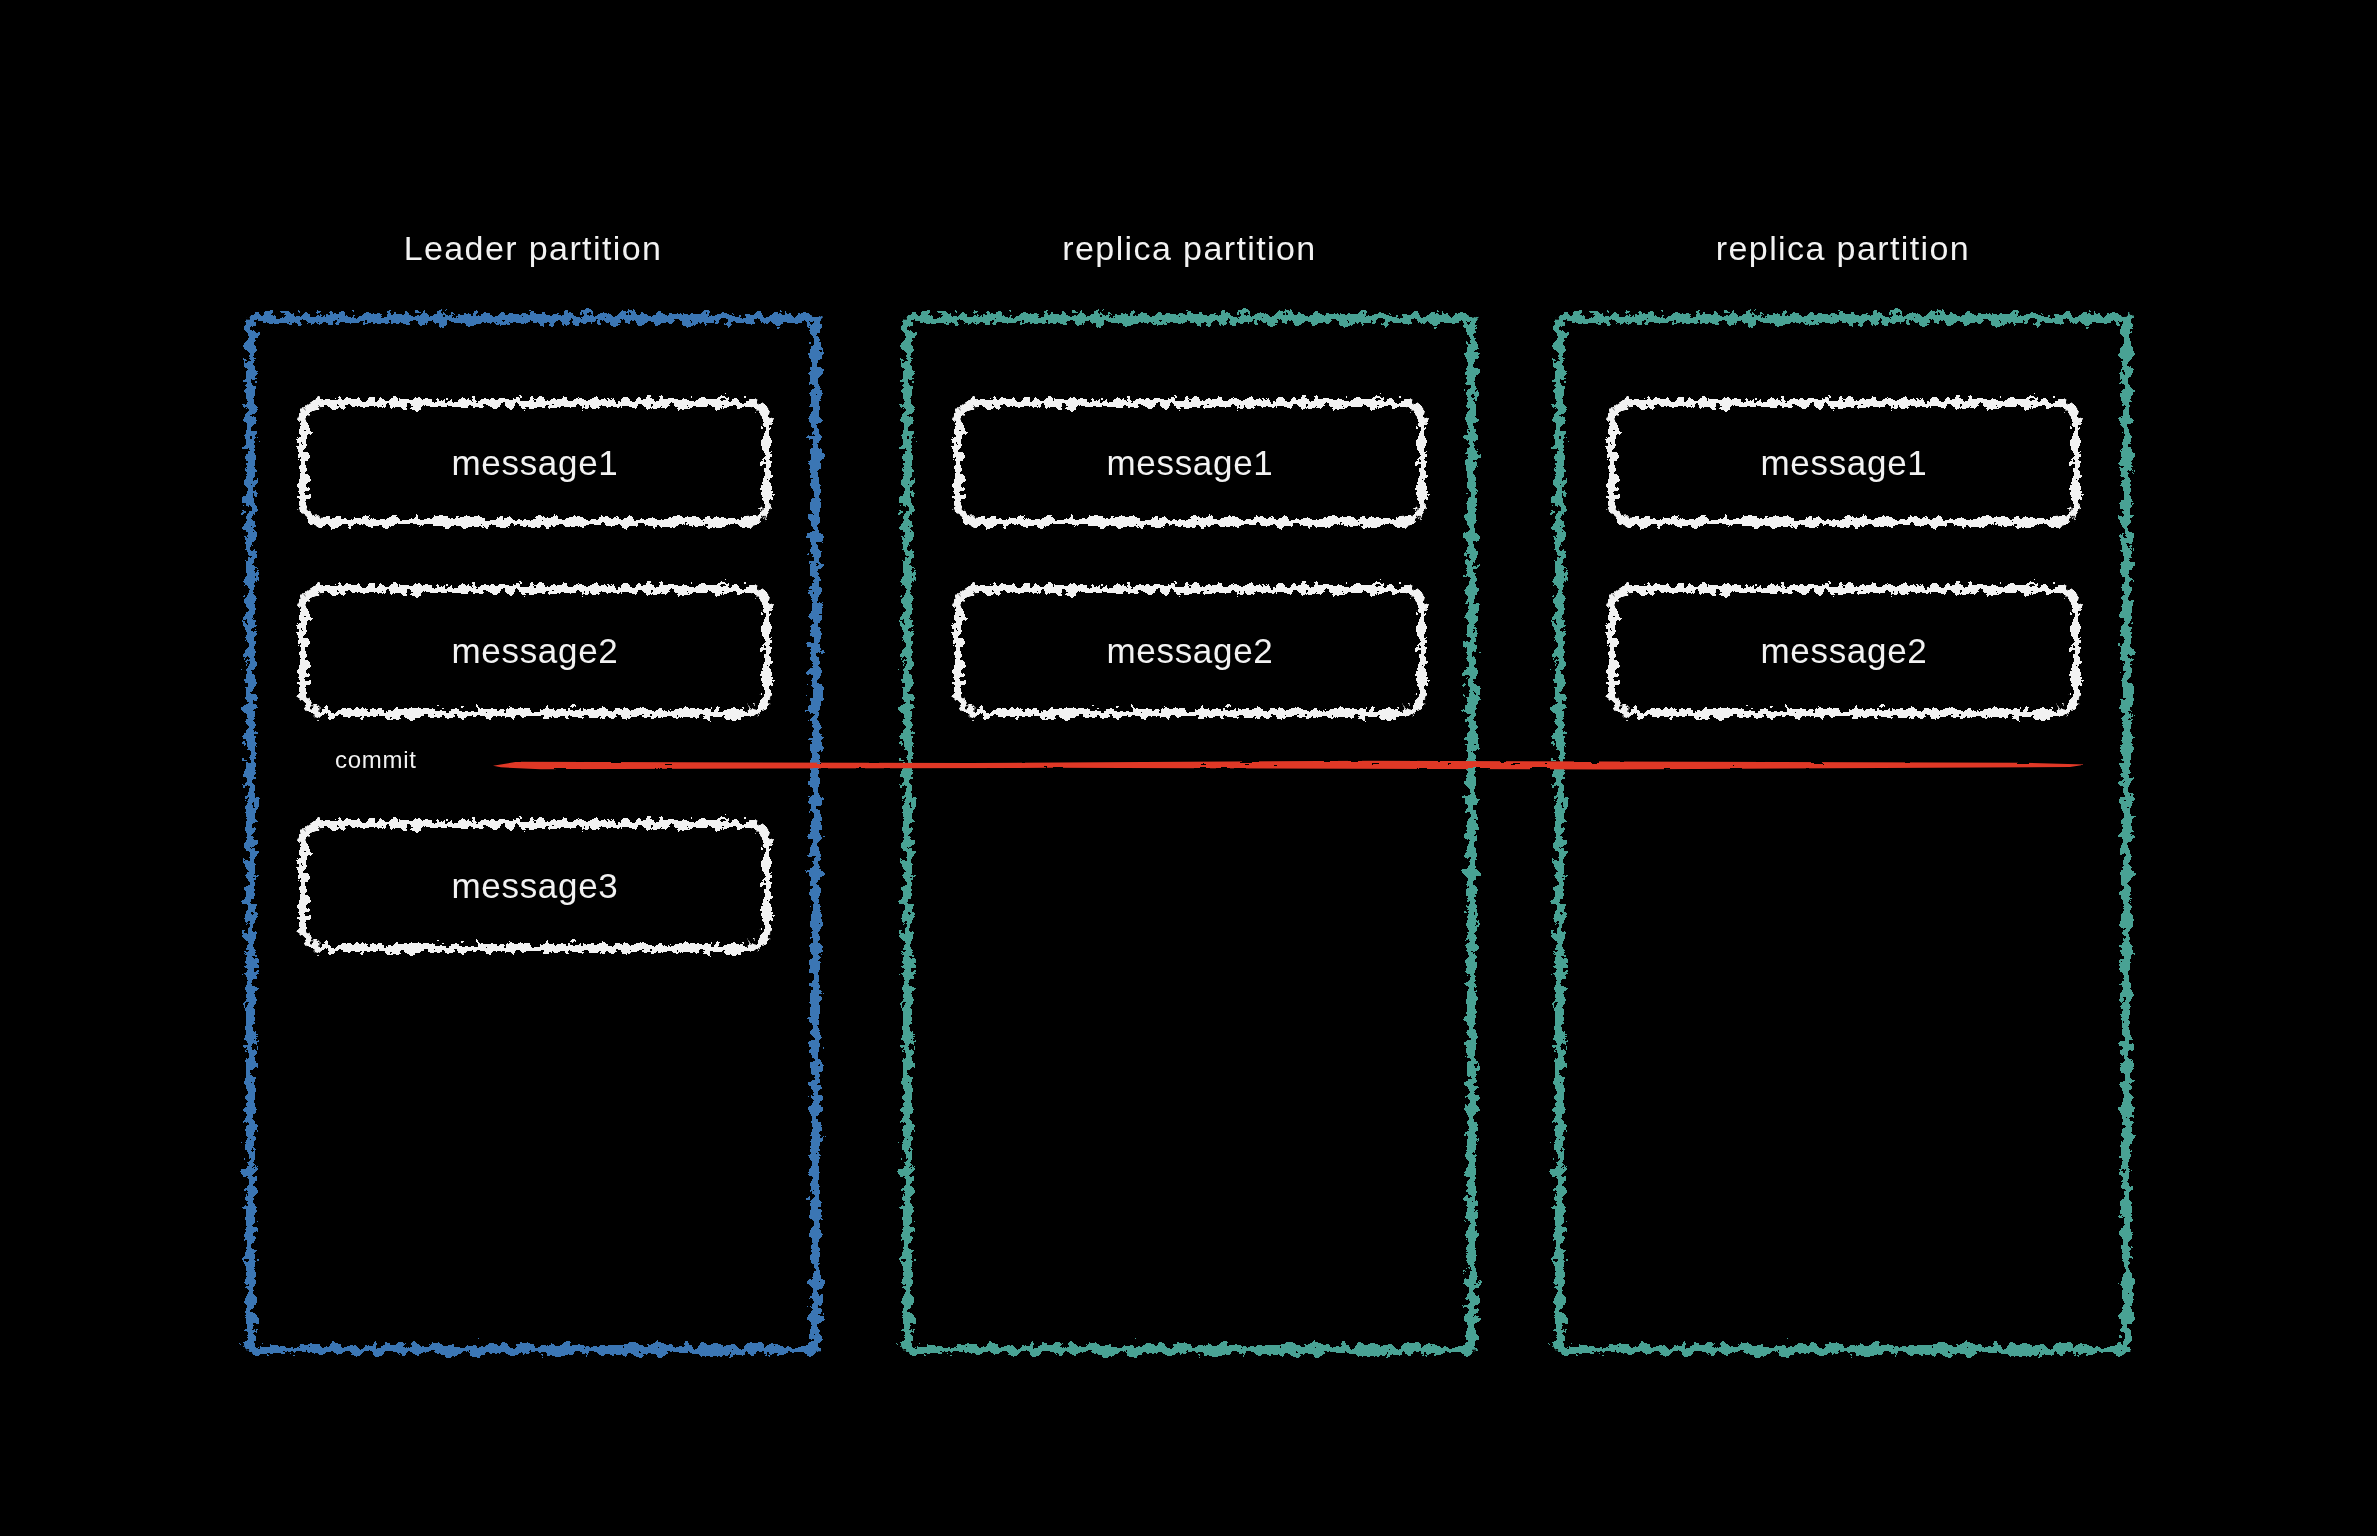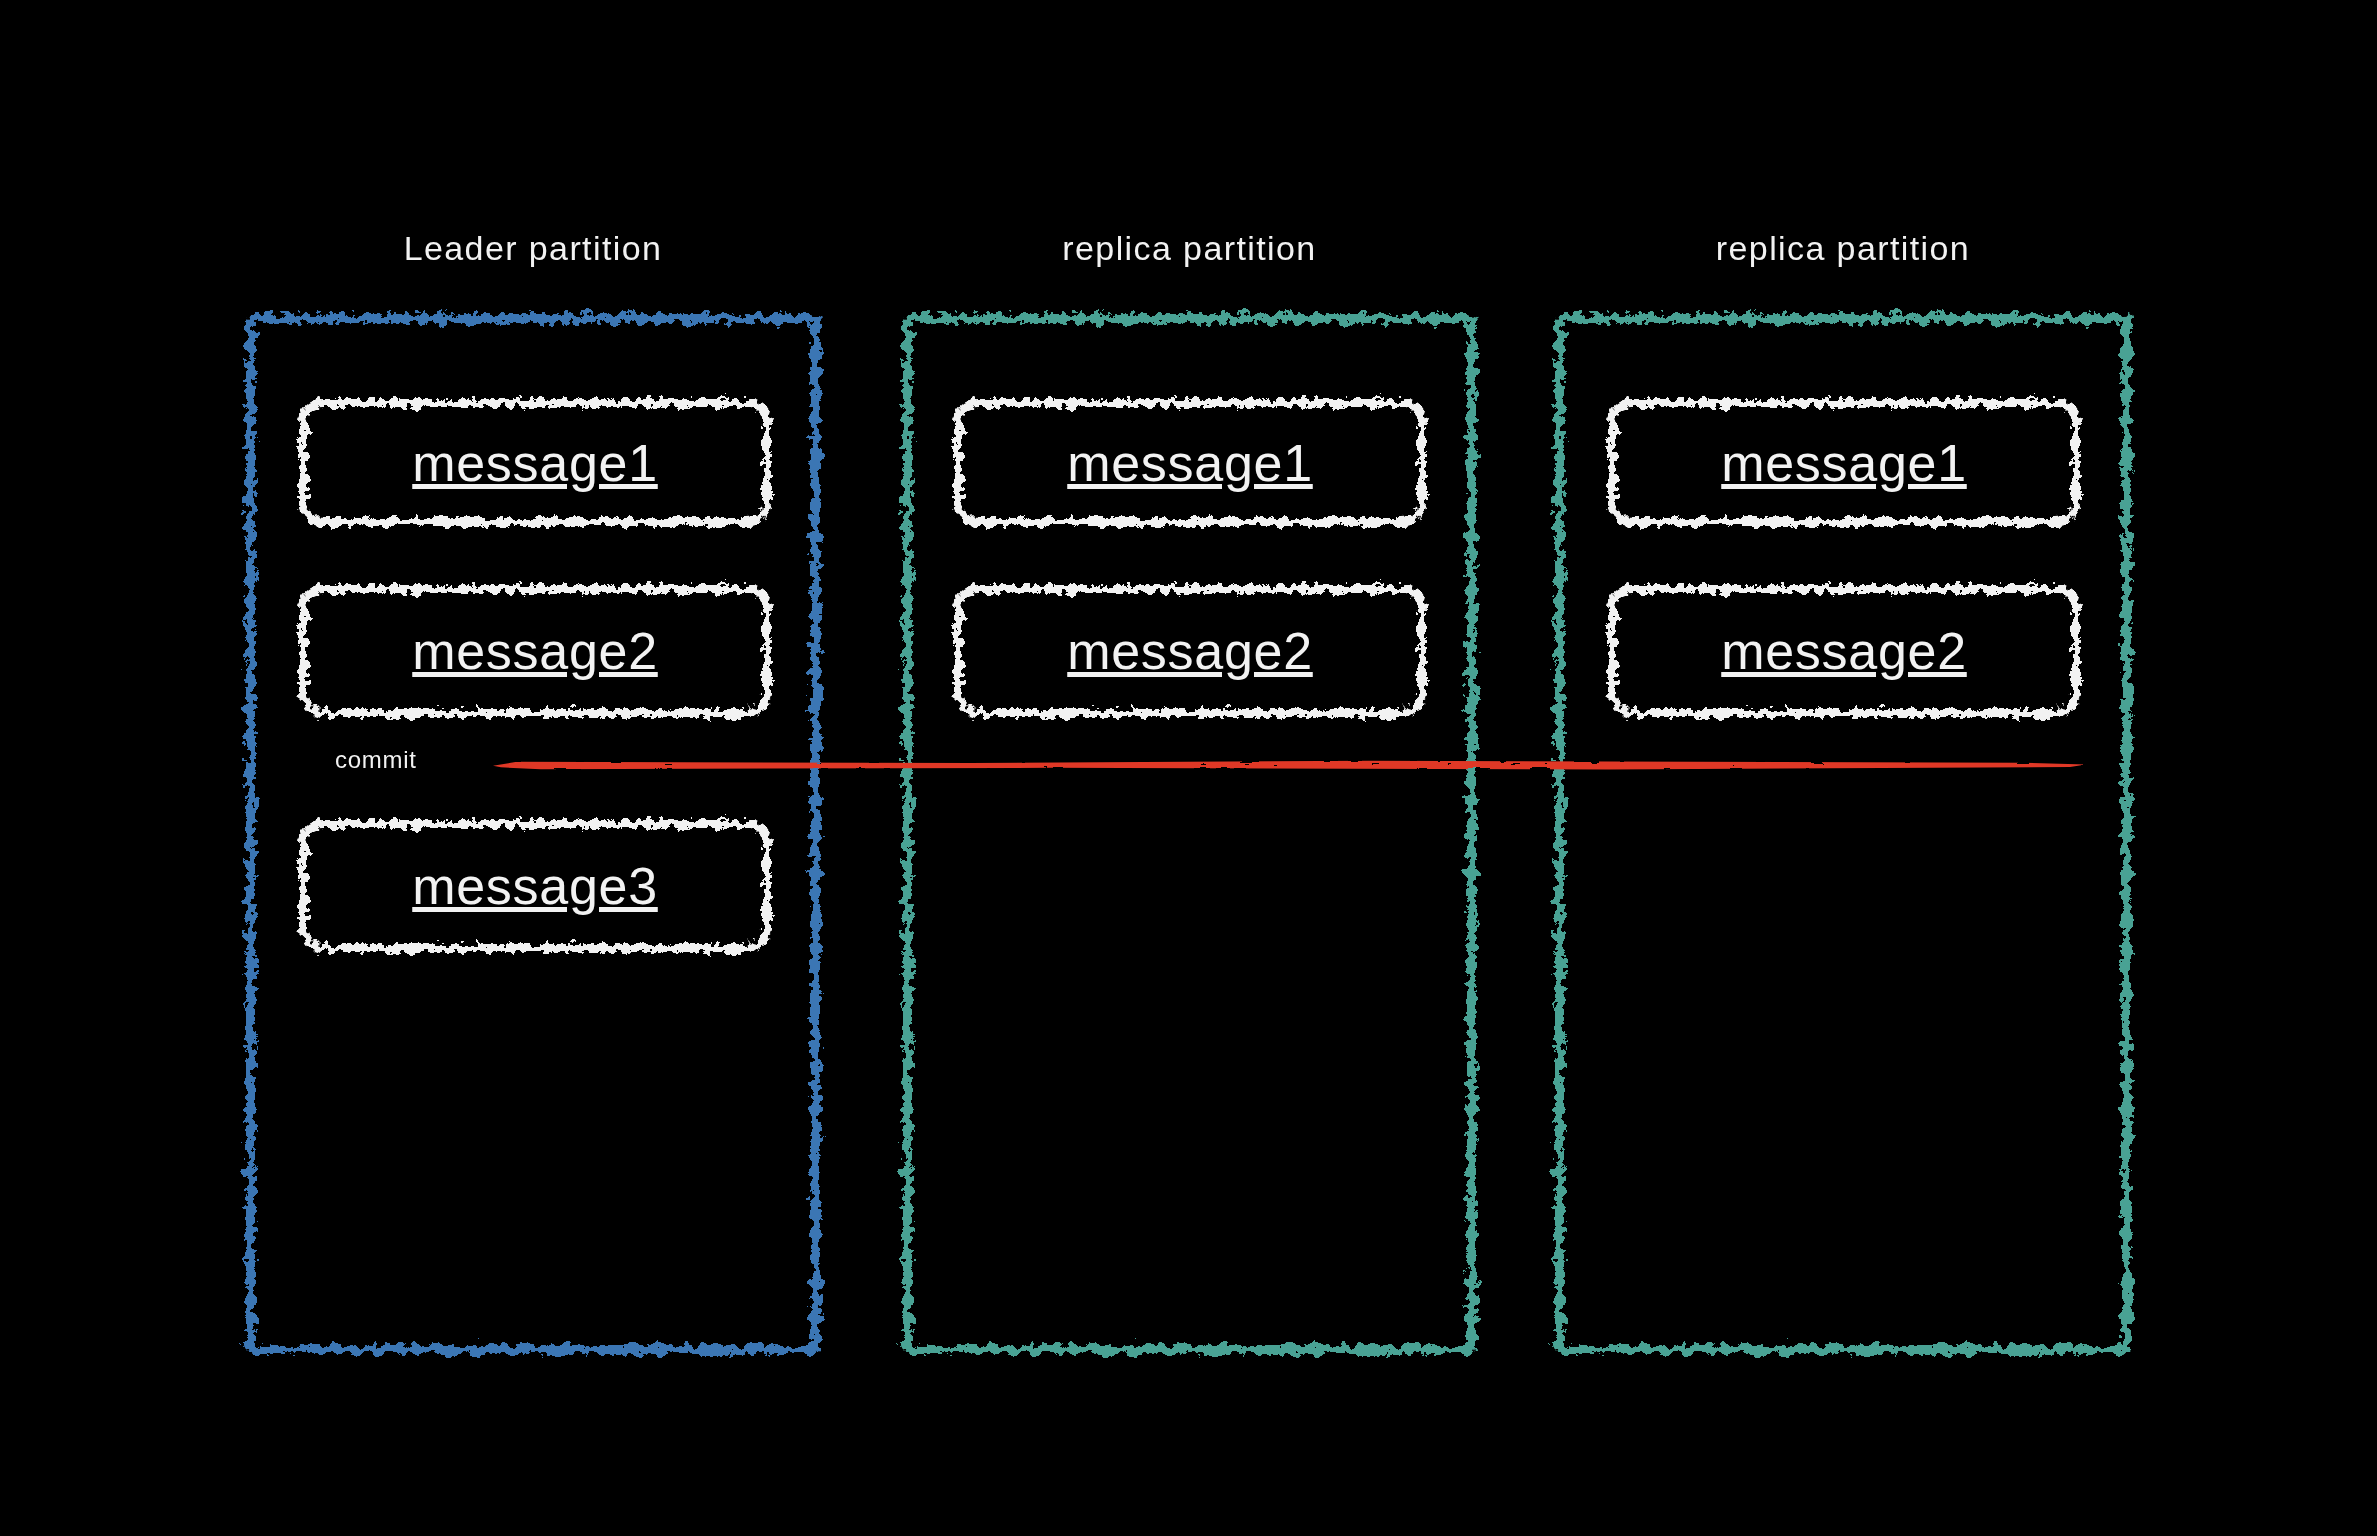--- a/index.html
+++ b/index.html
@@ -58,24 +58,23 @@
     border: 8.3px solid var(--chalk-white, #f2f2f2);
     border-radius: 23.4px;
     filter: url(#chalk-b);
   }
   .msg-label {
     position: absolute;
     inset: 0;
     display: flex;
     align-items: center;
     justify-content: center;
-    font-size: 52px;
+    font-size: 35px;
     letter-spacing: 0.7px;
     color: var(--chalk-white, #f2f2f2);
-    text-decoration: underline;
   }
 
   
   .commit-label {
     position: absolute;
     left: 335px;
     top: 746px;
     font-size: 24px;
     letter-spacing: 0.7px;
     color: var(--chalk-white, #f2f2f2);

